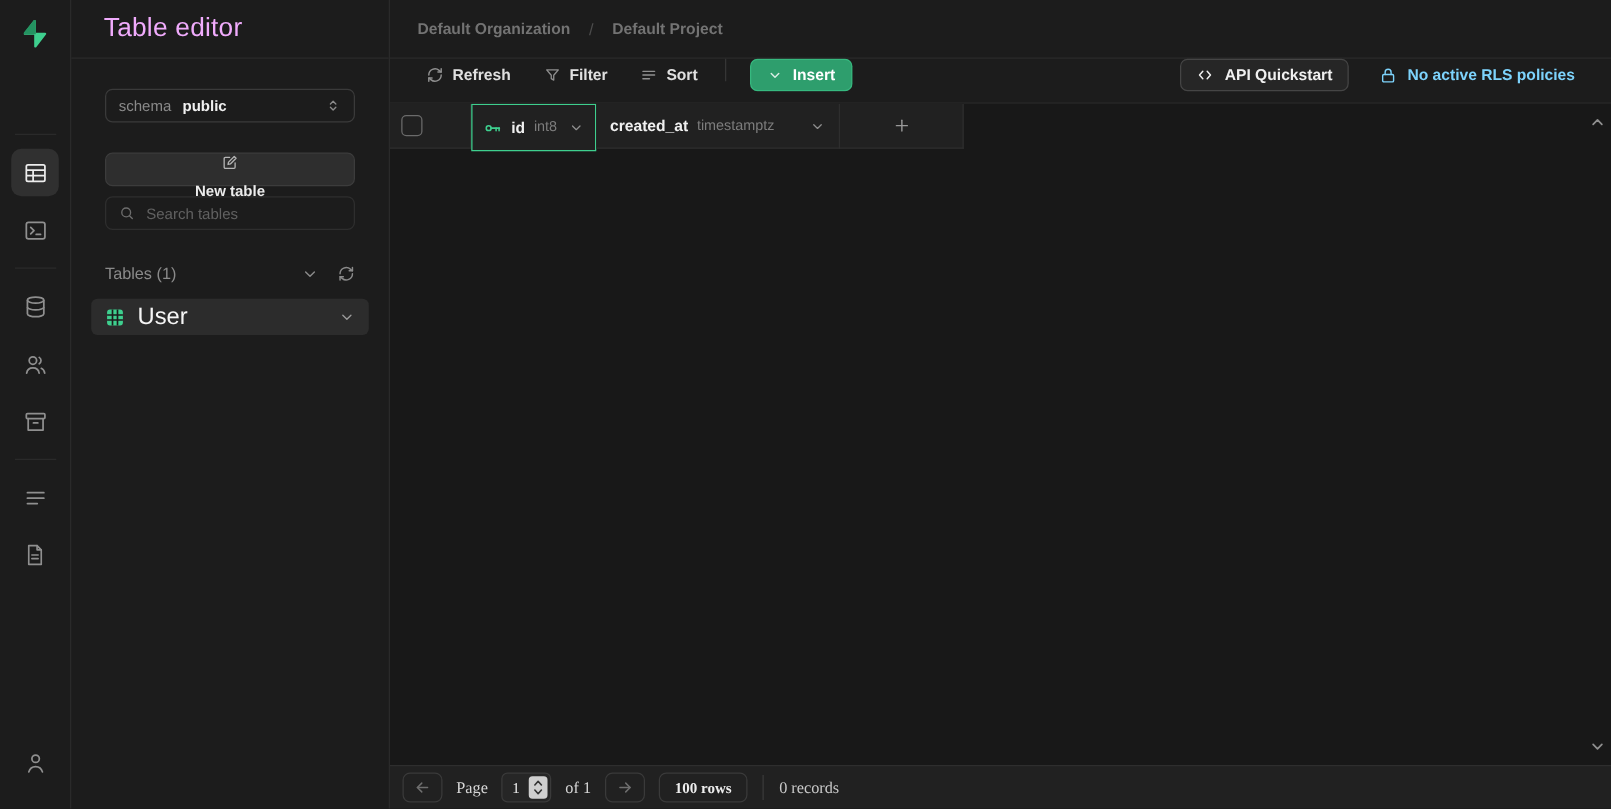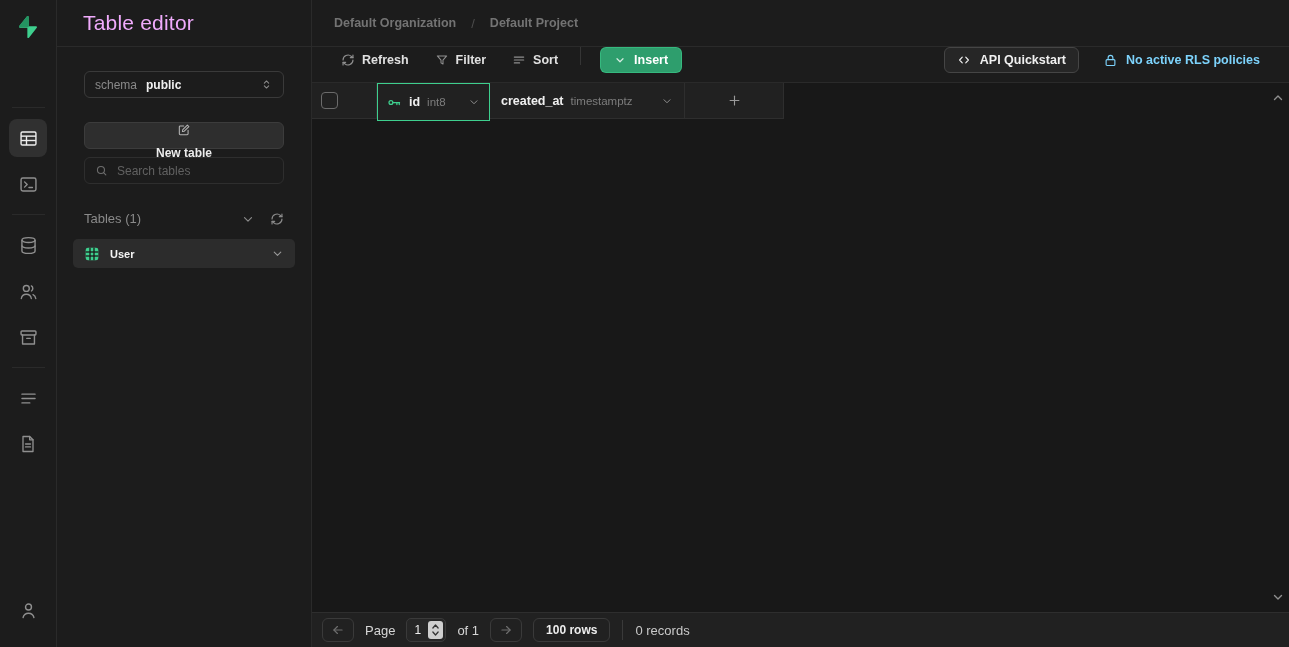--- a/index.html
+++ b/index.html
@@ -59,21 +59,21 @@
   }
   .search-tables input::placeholder { color:#616161; }
   .tables-header { margin-top:27px; display:flex; align-items:center; color:#8a8a8a; font-size:13px; }
   .tables-header .hdr-icons { margin-left:auto; display:flex; gap:15px; color:#8a8a8a; }
   .tables-header .hdr-icons > * { cursor:pointer; }
   .table-list { padding:13px 16px 0; }
   .table-row {
     height:29px; background:#2c2c2c; border-radius:5px; cursor:pointer;
     display:flex; align-items:center; gap:10px; padding:0 11px;
   }
-  .table-row-name { color:#f5f5f5; font-weight:700; font-size:11px; }
+  .table-row-name { color:#f5f5f5; font-weight:400; font-size:19px; }
   .table-row .chev { margin-left:auto; color:#9a9a9a; }
 
   
   .main { flex:1; min-width:0; display:flex; flex-direction:column; }
   .breadcrumb-bar {
     height:47px; flex:0 0 47px; border-bottom:1px solid #2a2a2a;
     display:flex; align-items:center; gap:15px; padding:0 22px; font-size:12.5px;
   }
   .crumb { color:#737373; font-weight:700; cursor:pointer; }
   .crumb-sep { color:#4d4d4d; font-size:13px; }
@@ -106,35 +106,35 @@
   .rls-status { display:flex; align-items:center; gap:8px; color:#7dd3fc; font-weight:700; font-size:12.5px; cursor:pointer; }
 
   
   .grid { flex:1; background:#181818; position:relative; overflow:hidden; }
   .grid-header { display:flex; height:36px; }
   .gcell {
     background:#212121; border-right:1px solid #2e2e2e; border-bottom:1px solid #2e2e2e;
     display:flex; align-items:center; height:36px; cursor:pointer;
   }
   .gcell.sel-col { width:65px; padding-left:9px; }
-  .gcell.col-id { width:113px; padding:18px 9px; gap:7px; border:1px solid #3ecf8e; }
+  .gcell.col-id { width:100px; padding:18px 9px; gap:7px; border:1px solid #3ecf8e; }
   .gcell.col-created { width:195px; padding:0 11px; gap:7px; }
   .gcell.col-add { width:99px; justify-content:center; color:#9a9a9a; }
   .col-name { color:#f0f0f0; font-weight:700; font-size:12.5px; white-space:nowrap; }
   .col-type { color:#7d7d7d; font-size:11.5px; white-space:nowrap; }
   .gcell .chev { margin-left:auto; color:#8f8f8f; }
   .row-checkbox { width:17px; height:17px; border:1.5px solid #6b6b6b; border-radius:4px; background:transparent; cursor:pointer; }
   .key-ic { color:#3ecf8e; }
   .scroll-up   { position:absolute; top:8px;   right:4px; color:#8f8f8f; cursor:pointer; }
   .scroll-down { position:absolute; bottom:8px; right:4px; color:#8f8f8f; cursor:pointer; }
 
   
   .grid-footer {
     height:35px; flex:0 0 35px; border-top:1px solid #2e2e2e; background:#212121;
-    display:flex; align-items:center; gap:11px; padding:0 10px; color:#cfcfcf;
+    display:flex; align-items:center; gap:11px; padding:0 10px; color:#cfcfcf;font-family:Liberation Serif, serif;
   }
   .pg-btn {
     width:32px; height:24px; border:1px solid #3a3a3a; border-radius:6px; background:transparent;
     display:flex; align-items:center; justify-content:center; color:#6f6f6f; cursor:pointer;
   }
   .pg-label { font-size:13px; color:#d6d6d6; }
   .page-input-wrap {
     width:40px; height:24px; border:1px solid #3a3a3a; border-radius:5px; background:#262626;
     display:flex; align-items:center; padding:2px; gap:2px;
   }

